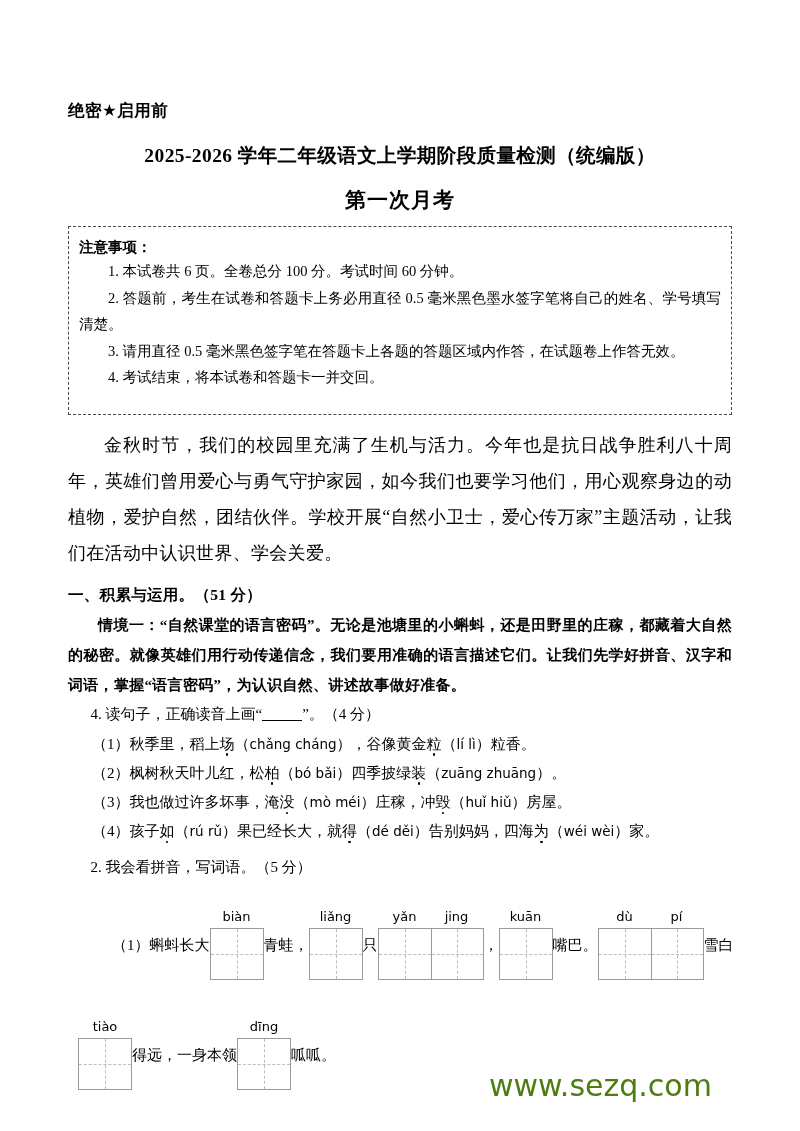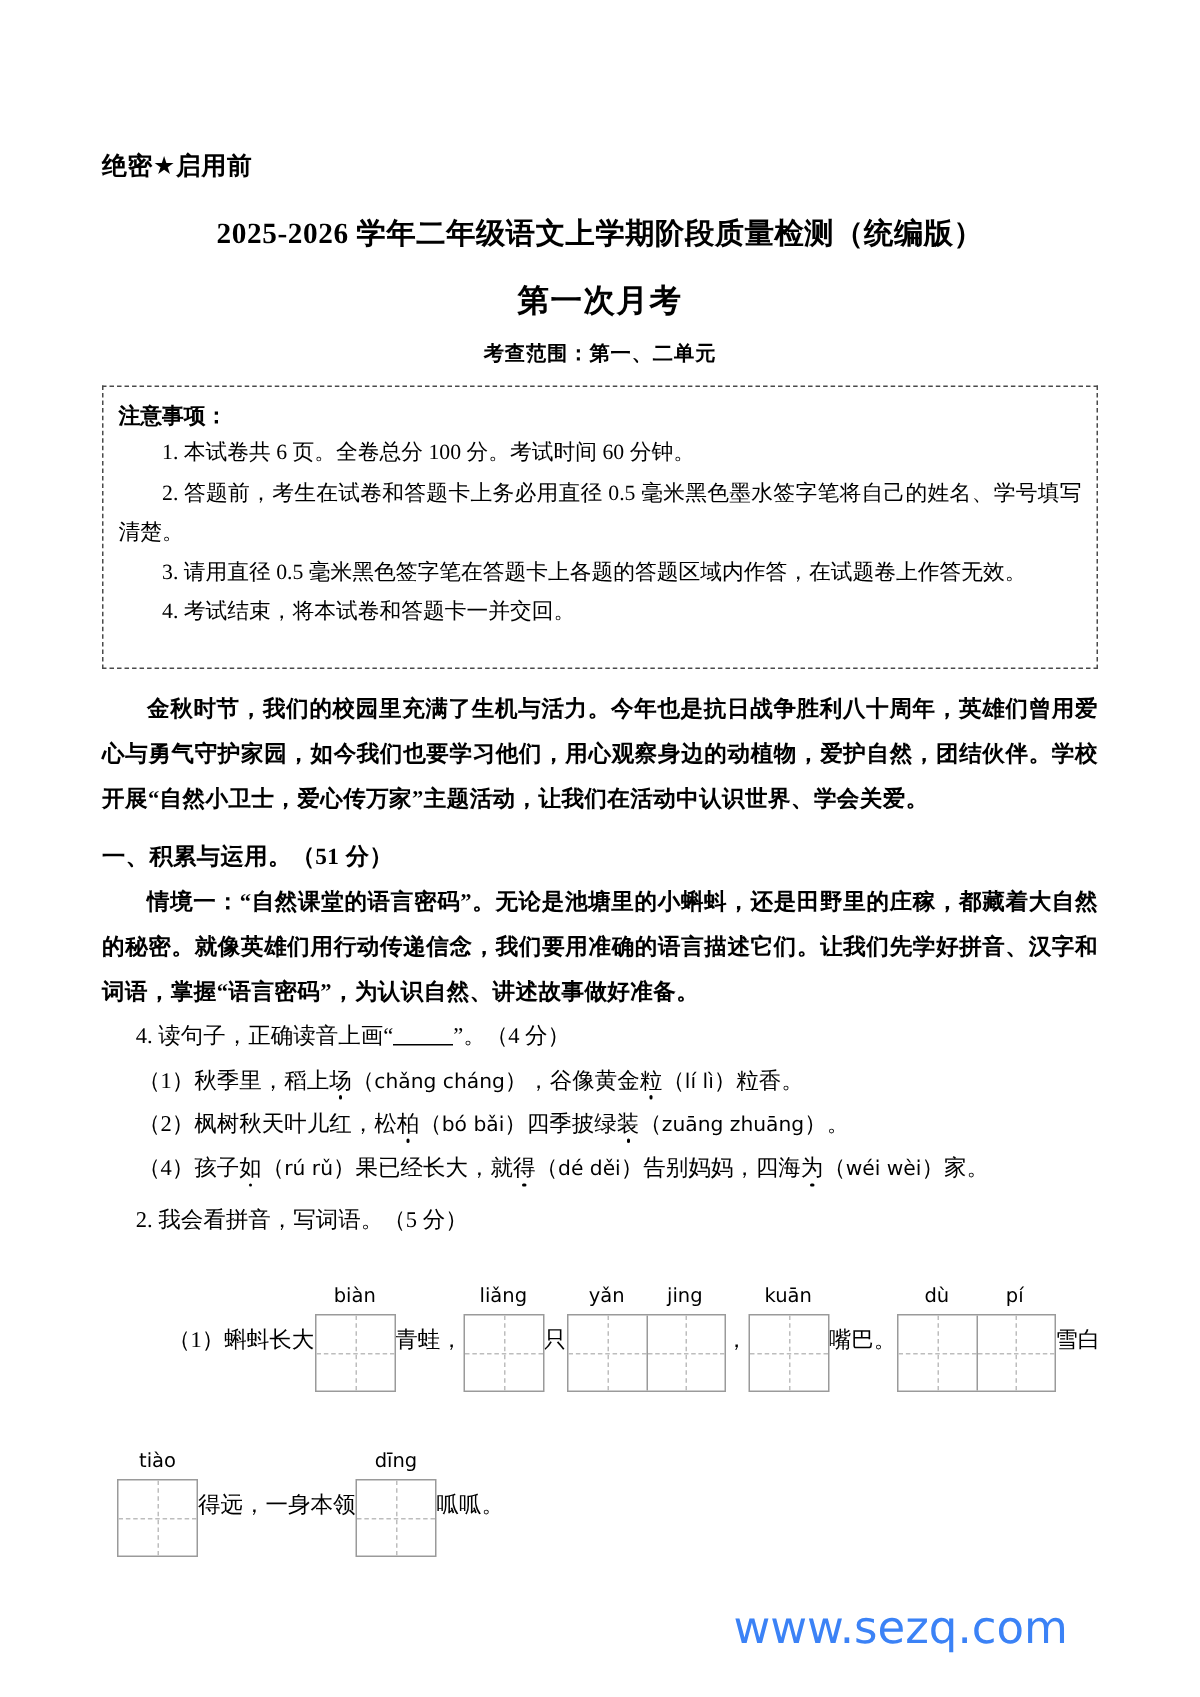--- a/index.html
+++ b/index.html
@@ -75,22 +75,22 @@
     font-size: 14.5px;
     line-height: 1.82;
     text-indent: 2em;
     text-align: justify;
     text-justify: inter-ideograph;
   }
 
   
   .intro-para {
     margin-top: 12px;
-    font-size: 15px;
-    font-weight: bold;
+    font-size: 18px;
+    font-weight: normal;
     line-height: 2.0;
     text-indent: 2em;
     text-align: justify;
     text-justify: inter-ideograph;
     letter-spacing: 0.3px;
   }
   .section-title {
     margin-top: 8px;
     font-size: 15.5px;
     font-weight: bold;
@@ -216,38 +216,37 @@
     font-size: 15px;
   }
 
   
   .watermark {
     position: absolute;
     left: 489px;
     top: 1068px;
     font-family: "DejaVu Sans", "Liberation Sans", sans-serif;
     font-size: 30px;
-    color: #3b82f6;
+    color: #4d7c0f;
     letter-spacing: 0px;
     white-space: nowrap;
   }
 </style>
 </head>
 <body>
 
 <div class="page">
   <div class="content">
 
     <div class="secret-line">绝密★启用前</div>
 
     <div class="doc-title">2025-2026 学年二年级语文上学期阶段质量检测（统编版）</div>
 
     <div class="doc-subtitle">第一次月考</div>
 
-    <div class="doc-scope">考查范围：第一、二单元</div>
 
     <div class="notice-box">
       <div class="notice-title">注意事项：</div>
       <div class="notice-item">1. 本试卷共 6 页。全卷总分 100 分。考试时间 60 分钟。</div>
       <div class="notice-item">2. 答题前，考生在试卷和答题卡上务必用直径 0.5 毫米黑色墨水签字笔将自己的姓名、学号填写清楚。</div>
       <div class="notice-item">3. 请用直径 0.5 毫米黑色签字笔在答题卡上各题的答题区域内作答，在试题卷上作答无效。</div>
       <div class="notice-item">4. 考试结束，将本试卷和答题卡一并交回。</div>
     </div>
 
     <div class="intro-para">金秋时节，我们的校园里充满了生机与活力。今年也是抗日战争胜利八十周年，英雄们曾用爱心与勇气守护家园，如今我们也要学习他们，用心观察身边的动植物，爱护自然，团结伙伴。学校开展“自然小卫士，爱心传万家”主题活动，让我们在活动中认识世界、学会关爱。</div>
@@ -256,20 +255,21 @@
 
     <div class="scenario-para">情境一：“自然课堂的语言密码”。无论是池塘里的小蝌蚪，还是田野里的庄稼，都藏着大自然的秘密。就像英雄们用行动传递信念，我们要用准确的语言描述它们。让我们先学好拼音、汉字和词语，掌握“语言密码”，为认识自然、讲述故事做好准备。</div>
 
     <div class="q-line">
       <span>4. 读句子，正确读音上画“</span><span class="blank-u"></span><span>”。（4 分）</span>
     </div>
 
     <div id="q1-items">
         <div class="q-line sub"><span>（1）</span><span>秋季里，稻上</span><span class="dotted">场</span><span>（</span><span class="py">chǎng  cháng</span><span>），谷像黄金</span><span class="dotted">粒</span><span>（</span><span class="py">lí  lì</span><span>）粒香。</span></div>
         <div class="q-line sub"><span>（2）</span><span>枫树秋天叶儿红，松</span><span class="dotted">柏</span><span>（</span><span class="py">bó  bǎi</span><span>）四季披绿</span><span class="dotted">装</span><span>（</span><span class="py">zuāng  zhuāng</span><span>）。</span></div>
+        <div class="q-line sub"><span>（3）</span><span>我也做过许多坏事，淹</span><span class="dotted">没</span><span>（</span><span class="py">mò  méi</span><span>）庄稼，冲</span><span class="dotted">毁</span><span>（</span><span class="py">huǐ  hiǔ</span><span>）房屋。</span></div>
         <div class="q-line sub"><span>（4）</span><span>孩子</span><span class="dotted">如</span><span>（</span><span class="py">rú  rǔ</span><span>）果已经长大，就</span><span class="dotted">得</span><span>（</span><span class="py">dé  děi</span><span>）告别妈妈，四海</span><span class="dotted">为</span><span>（</span><span class="py">wéi  wèi</span><span>）家。</span></div>
       </div>
 
     <div class="q-line" style="text-indent:1.5em; margin-top:6px;">2. 我会看拼音，写词语。（5 分）</div>
 
     <div id="q2-row1" class="grid-row" style="margin-top:30px; margin-left:44px;"><span class="lead">（1）蝌蚪长大</span><span class="tzg-wrap"><span class="tzg-py"><span>biàn</span></span><span class="tzg"><span class="cell"></span></span></span><span class="inline-txt">青蛙，</span><span class="tzg-wrap"><span class="tzg-py"><span>liǎng</span></span><span class="tzg"><span class="cell"></span></span></span><span class="inline-txt">只</span><span class="tzg-wrap"><span class="tzg-py"><span>yǎn</span><span>jing</span></span><span class="tzg"><span class="cell"></span><span class="cell"></span></span></span><span class="inline-txt">，</span><span class="tzg-wrap"><span class="tzg-py"><span>kuān</span></span><span class="tzg"><span class="cell"></span></span></span><span class="inline-txt">嘴巴。</span><span class="tzg-wrap"><span class="tzg-py"><span>dù</span><span>pí</span></span><span class="tzg"><span class="cell"></span><span class="cell"></span></span></span><span class="inline-txt">雪白</span></div>
 
     <div id="q2-row2" class="grid-row" style="margin-top:42px; margin-left:10px;"><span class="tzg-wrap"><span class="tzg-py"><span>tiào</span></span><span class="tzg"><span class="cell"></span></span></span><span class="inline-txt">得远，一身本领</span><span class="tzg-wrap"><span class="tzg-py"><span>dīng</span></span><span class="tzg"><span class="cell"></span></span></span><span class="inline-txt">呱呱。</span></div>
 
   </div>

